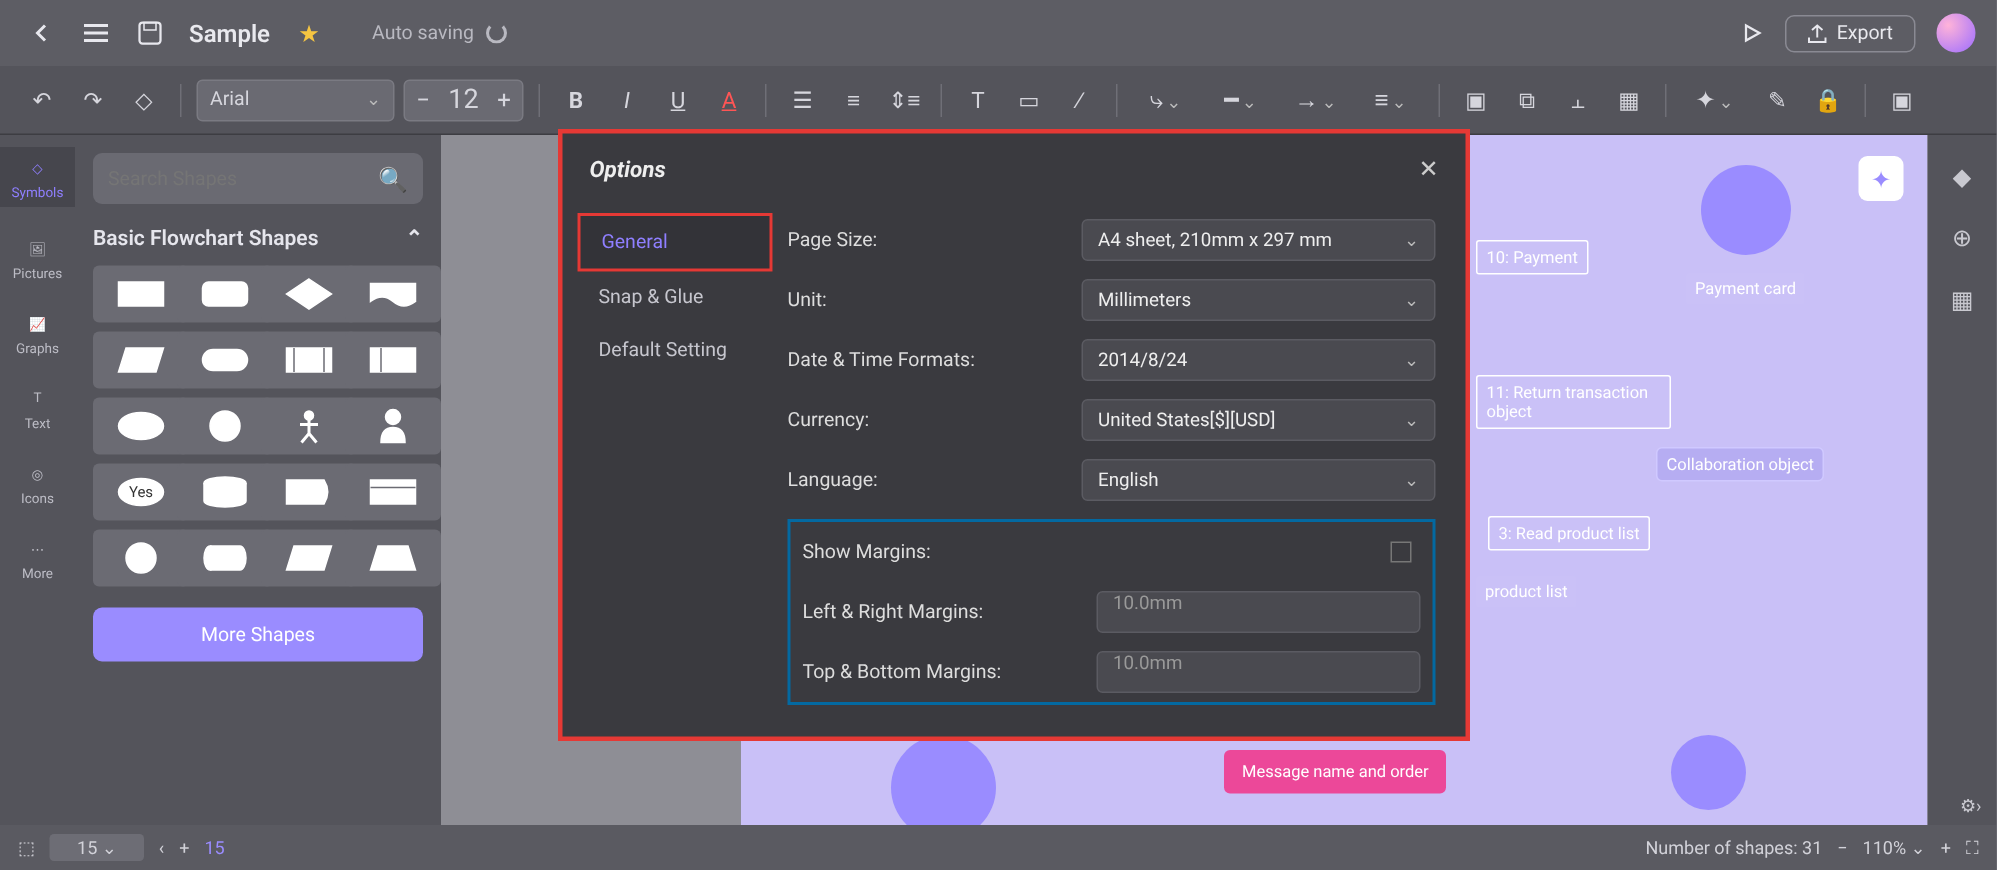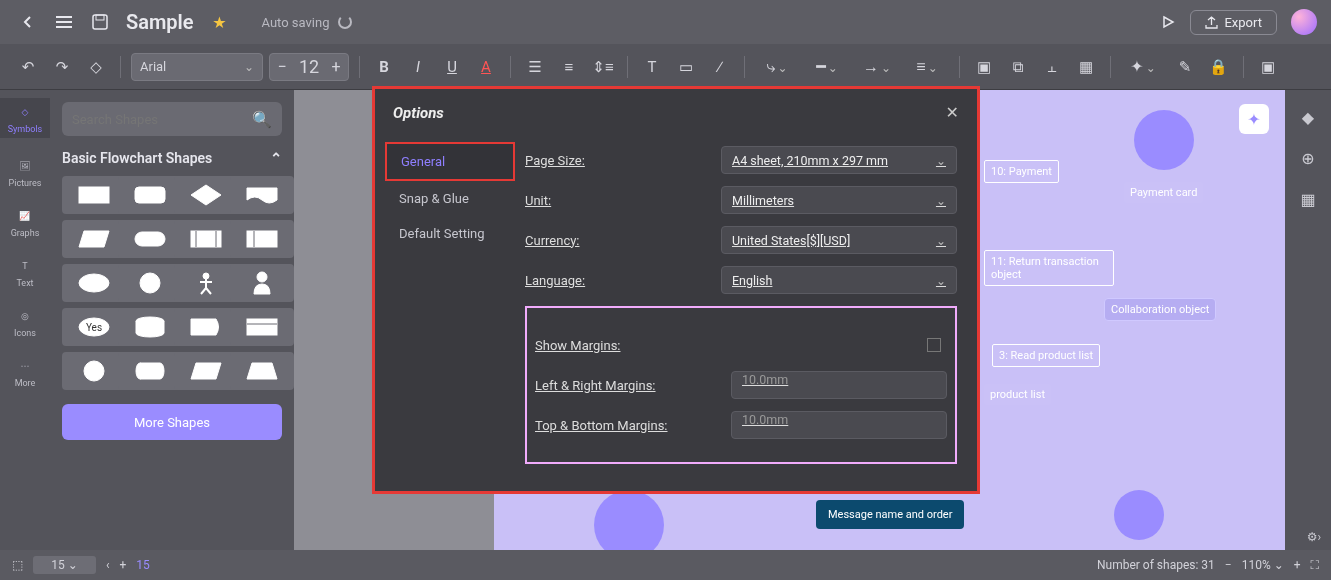--- a/index.html
+++ b/index.html
@@ -1,21 +1,21 @@
 <!DOCTYPE html>
 <html><head>
 <meta charset="utf-8">
 <style>
   * { box-sizing: border-box; margin: 0; padding: 0; font-family: -apple-system, BlinkMacSystemFont, "Segoe UI", Roboto, Arial, sans-serif; }
   body { width: 1331px; height: 580px; background: #4d4d55; overflow: hidden; position: relative; }
 
   
   .topbar { height: 44px; background: #5d5d64; display: flex; align-items: center; padding: 0 14px; color: #e9e9ee; }
   .topbar .tb-btn { width: 28px; height: 28px; display:flex; align-items:center; justify-content:center; color:#e8e8ee; margin-right:8px; }
-  .topbar .title { font-size: 20px; font-weight:600; margin-left:4px; margin-right:12px;}
+  .topbar .title { font-size: 16px; font-weight:600; margin-left:4px; margin-right:12px;}
   .topbar .star { color:#f5c542; margin-right:28px;}
   .topbar .autosave { color:#b9b9c1; font-size:13px; }
   .topbar .spinner { width:14px;height:14px;border:2px solid #b9b9c1;border-top-color:transparent;border-radius:50%; margin-left:8px;}
   .topbar .spacer { flex:1; }
   .topbar .export-btn { border:1px solid #8a8a93; border-radius:6px; padding:4px 14px; display:flex; align-items:center; gap:6px; font-size:13px; margin-right:14px;}
   .topbar .avatar { width:26px;height:26px;border-radius:50%; background: radial-gradient(circle at 30% 30%, #ffb3d9, #9c6cff);}
 
   
   .toolbar { height: 46px; background: #54545b; display:flex; align-items:center; padding:0 14px; gap:6px; color:#d6d6dd; border-bottom:1px solid #3d3d42;}
   .toolbar .tbx { width:28px;height:28px;display:flex;align-items:center;justify-content:center; font-size:15px;}
@@ -63,26 +63,26 @@
 
   
   .modal { position:absolute; left:372px; top:86px; width:608px; height:408px; background:#3a3a3f; border:3px solid #e53935; color:#ddd; }
   .modal-head { display:flex;align-items:center;justify-content:space-between; padding:14px 18px 10px 18px;}
   .modal-head h3 { font-size:15px; color:#eee;font-style:italic;}
   .close-x { color:#ccc; font-size:16px;}
   .modal-body { display:flex; padding:4px 10px 10px 10px; gap:0;}
   .modal-tabs { width:130px; padding-top:6px;}
   .modal-tab { padding:10px 14px; font-size:13px; color:#c6c6ce;}
   .modal-tab.active { color:#8f7fff; border:2px solid #e53935; background:#333338;}
-  .modal-content { flex:1; padding:4px 10px;text-decoration:underline;}
+  .modal-content { flex:1; padding:4px 10px;}
   .opt-row { display:flex; align-items:center; height:40px; }
   .opt-label { width:196px; font-size:13px; color:#ddd;}
   .opt-select { flex:1; background:#4a4a50; border:1px solid #5b5b62; border-radius:4px; height:28px; padding:0 10px; display:flex;align-items:center;justify-content:space-between; font-size:12.5px; color:#eee;}
   .opt-input { flex:1; background:#4a4a50; border:1px solid #5b5b62; border-radius:4px; height:28px; padding:0 10px; font-size:12.5px; color:#999;}
-  .margins-box { border:2px solid #f0abfc; padding:17px 8px; margin-top:6px;}
+  .margins-box { border:2px solid #0369a1; padding:0 8px; margin-top:6px;}
   .checkbox-sq { width:14px;height:14px;border:1px solid #777; margin-left:auto; margin-right:6px;}
   .chev::after { content:"⌄"; font-size:12px; color:#bbb;}
 
   svg { stroke:#fff; fill:#fff; }
   .shape-cell svg { stroke:#fff; }
 </style>
 </head>
 <body>
 
 <div class="topbar">
@@ -330,21 +330,21 @@
     <div class="canvas">
       <div class="circle" style="left:640px;top:20px"></div>
       <div class="circle" style="left:100px;top:400px;width:70px;height:70px"></div>
       <div class="circle" style="left:620px;top:400px;width:50px;height:50px"></div>
       <div class="node" style="left:490px;top:70px">10: Payment</div>
       <div class="node" style="left:630px;top:92px;border:none">Payment card</div>
       <div class="node" style="left:490px;top:160px;width:130px">11: Return transaction object</div>
       <div class="node pill" style="left:610px;top:208px">Collaboration object</div>
       <div class="node" style="left:498px;top:254px">3: Read product list</div>
       <div class="node" style="left:490px;top:294px;border:none">product list</div>
-      <div class="node pill" style="left:322px;top:410px;color:#fff;background:#0c4a6e;border:none;padding:8px 12px">Message name and order</div>
+      <div class="node pill" style="left:322px;top:410px;color:#fff;background:#ec4899;border:none;padding:8px 12px">Message name and order</div>
       <div class="star-btn">✦</div>
     </div>
   </div>
 
   <div class="rightrail">
     <div>◆</div>
     <div>⊕</div>
     <div>▦</div>
   </div>
 </div>
@@ -384,20 +384,27 @@
           </div>
         </div>
       <div class="opt-row">
           <div class="opt-label">Unit:</div>
           <div class="opt-select">
             <span>Millimeters</span>
             <span class="chev"></span>
           </div>
         </div>
       <div class="opt-row">
+          <div class="opt-label">Date &amp; Time Formats:</div>
+          <div class="opt-select">
+            <span>2014/8/24</span>
+            <span class="chev"></span>
+          </div>
+        </div>
+      <div class="opt-row">
           <div class="opt-label">Currency:</div>
           <div class="opt-select">
             <span>United States[$][USD]</span>
             <span class="chev"></span>
           </div>
         </div>
       <div class="opt-row">
           <div class="opt-label">Language:</div>
           <div class="opt-select">
             <span>English</span>

